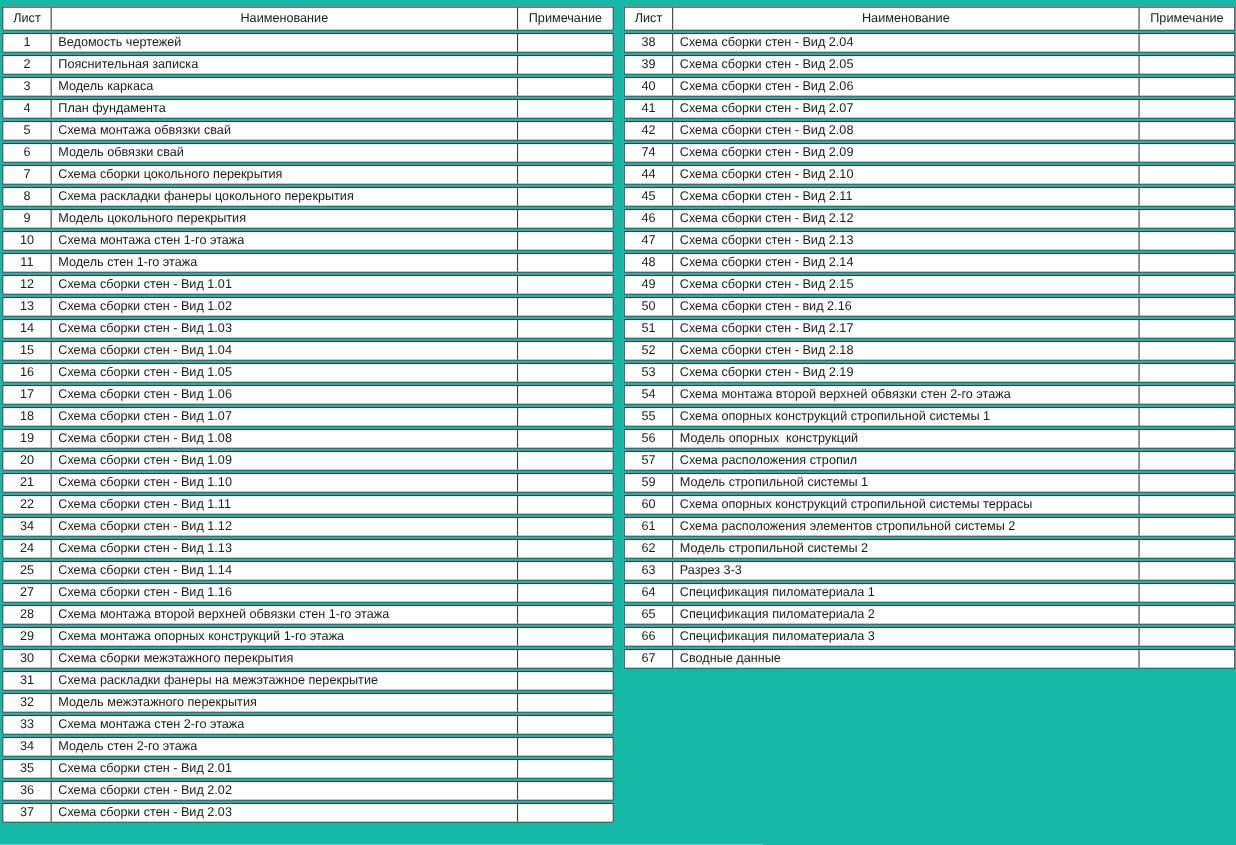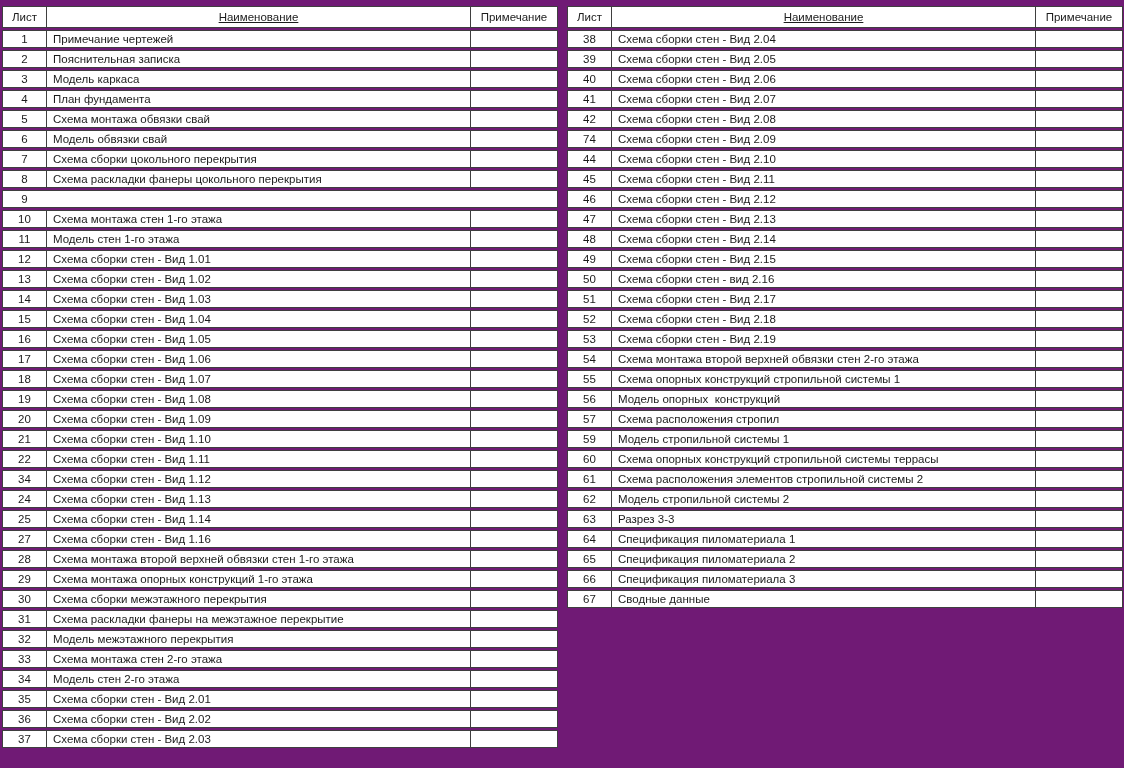--- a/index.html
+++ b/index.html
@@ -4,21 +4,21 @@
 <style>
   html, body {
     margin: 0;
     padding: 0;
     background: #ffffff;
   }
   .page {
     position: relative;
     width: 1124px;
     height: 768px;
-    background: #701a75;
+    background: #14b8a6;
     font-family: "Liberation Sans", sans-serif;
     font-size: 11.5px;
     color: #1c1c1c;
     overflow: hidden;
   }
   .sheet-table {
     position: absolute;
     top: 6px;
     width: 556px;
   }
@@ -49,42 +49,41 @@
   }
   .cell-name {
     flex: 1;
     padding: 0 6px;
     border-left: 1px solid #3f3f3f;
     border-right: 1px solid #3f3f3f;
     white-space: pre;
   }
   .t-header .cell-name {
     justify-content: center;
-    text-decoration: underline;
   }
   .cell-note {
     width: 86px;
     justify-content: center;
   }
 </style>
 </head>
 <body>
 
 <div class="page">
 
   <div class="sheet-table left">
     <div class="t-row t-header">
       <div class="cell cell-sheet">Лист</div>
       <div class="cell cell-name">Наименование</div>
       <div class="cell cell-note">Примечание</div>
     </div>
     <div>
         <div class="t-row">
           <div class="cell cell-sheet">1</div>
-          <div class="cell cell-name">Примечание чертежей</div>
+          <div class="cell cell-name">Ведомость чертежей</div>
           <div class="cell cell-note"></div>
         </div>
         <div class="t-row">
           <div class="cell cell-sheet">2</div>
           <div class="cell cell-name">Пояснительная записка</div>
           <div class="cell cell-note"></div>
         </div>
         <div class="t-row">
           <div class="cell cell-sheet">3</div>
           <div class="cell cell-name">Модель каркаса</div>
@@ -110,20 +109,21 @@
           <div class="cell cell-name">Схема сборки цокольного перекрытия</div>
           <div class="cell cell-note"></div>
         </div>
         <div class="t-row">
           <div class="cell cell-sheet">8</div>
           <div class="cell cell-name">Схема раскладки фанеры цокольного перекрытия</div>
           <div class="cell cell-note"></div>
         </div>
         <div class="t-row">
           <div class="cell cell-sheet">9</div>
+          <div class="cell cell-name">Модель цокольного перекрытия</div>
           <div class="cell cell-note"></div>
         </div>
         <div class="t-row">
           <div class="cell cell-sheet">10</div>
           <div class="cell cell-name">Схема монтажа стен 1-го этажа</div>
           <div class="cell cell-note"></div>
         </div>
         <div class="t-row">
           <div class="cell cell-sheet">11</div>
           <div class="cell cell-name">Модель стен 1-го этажа</div>

